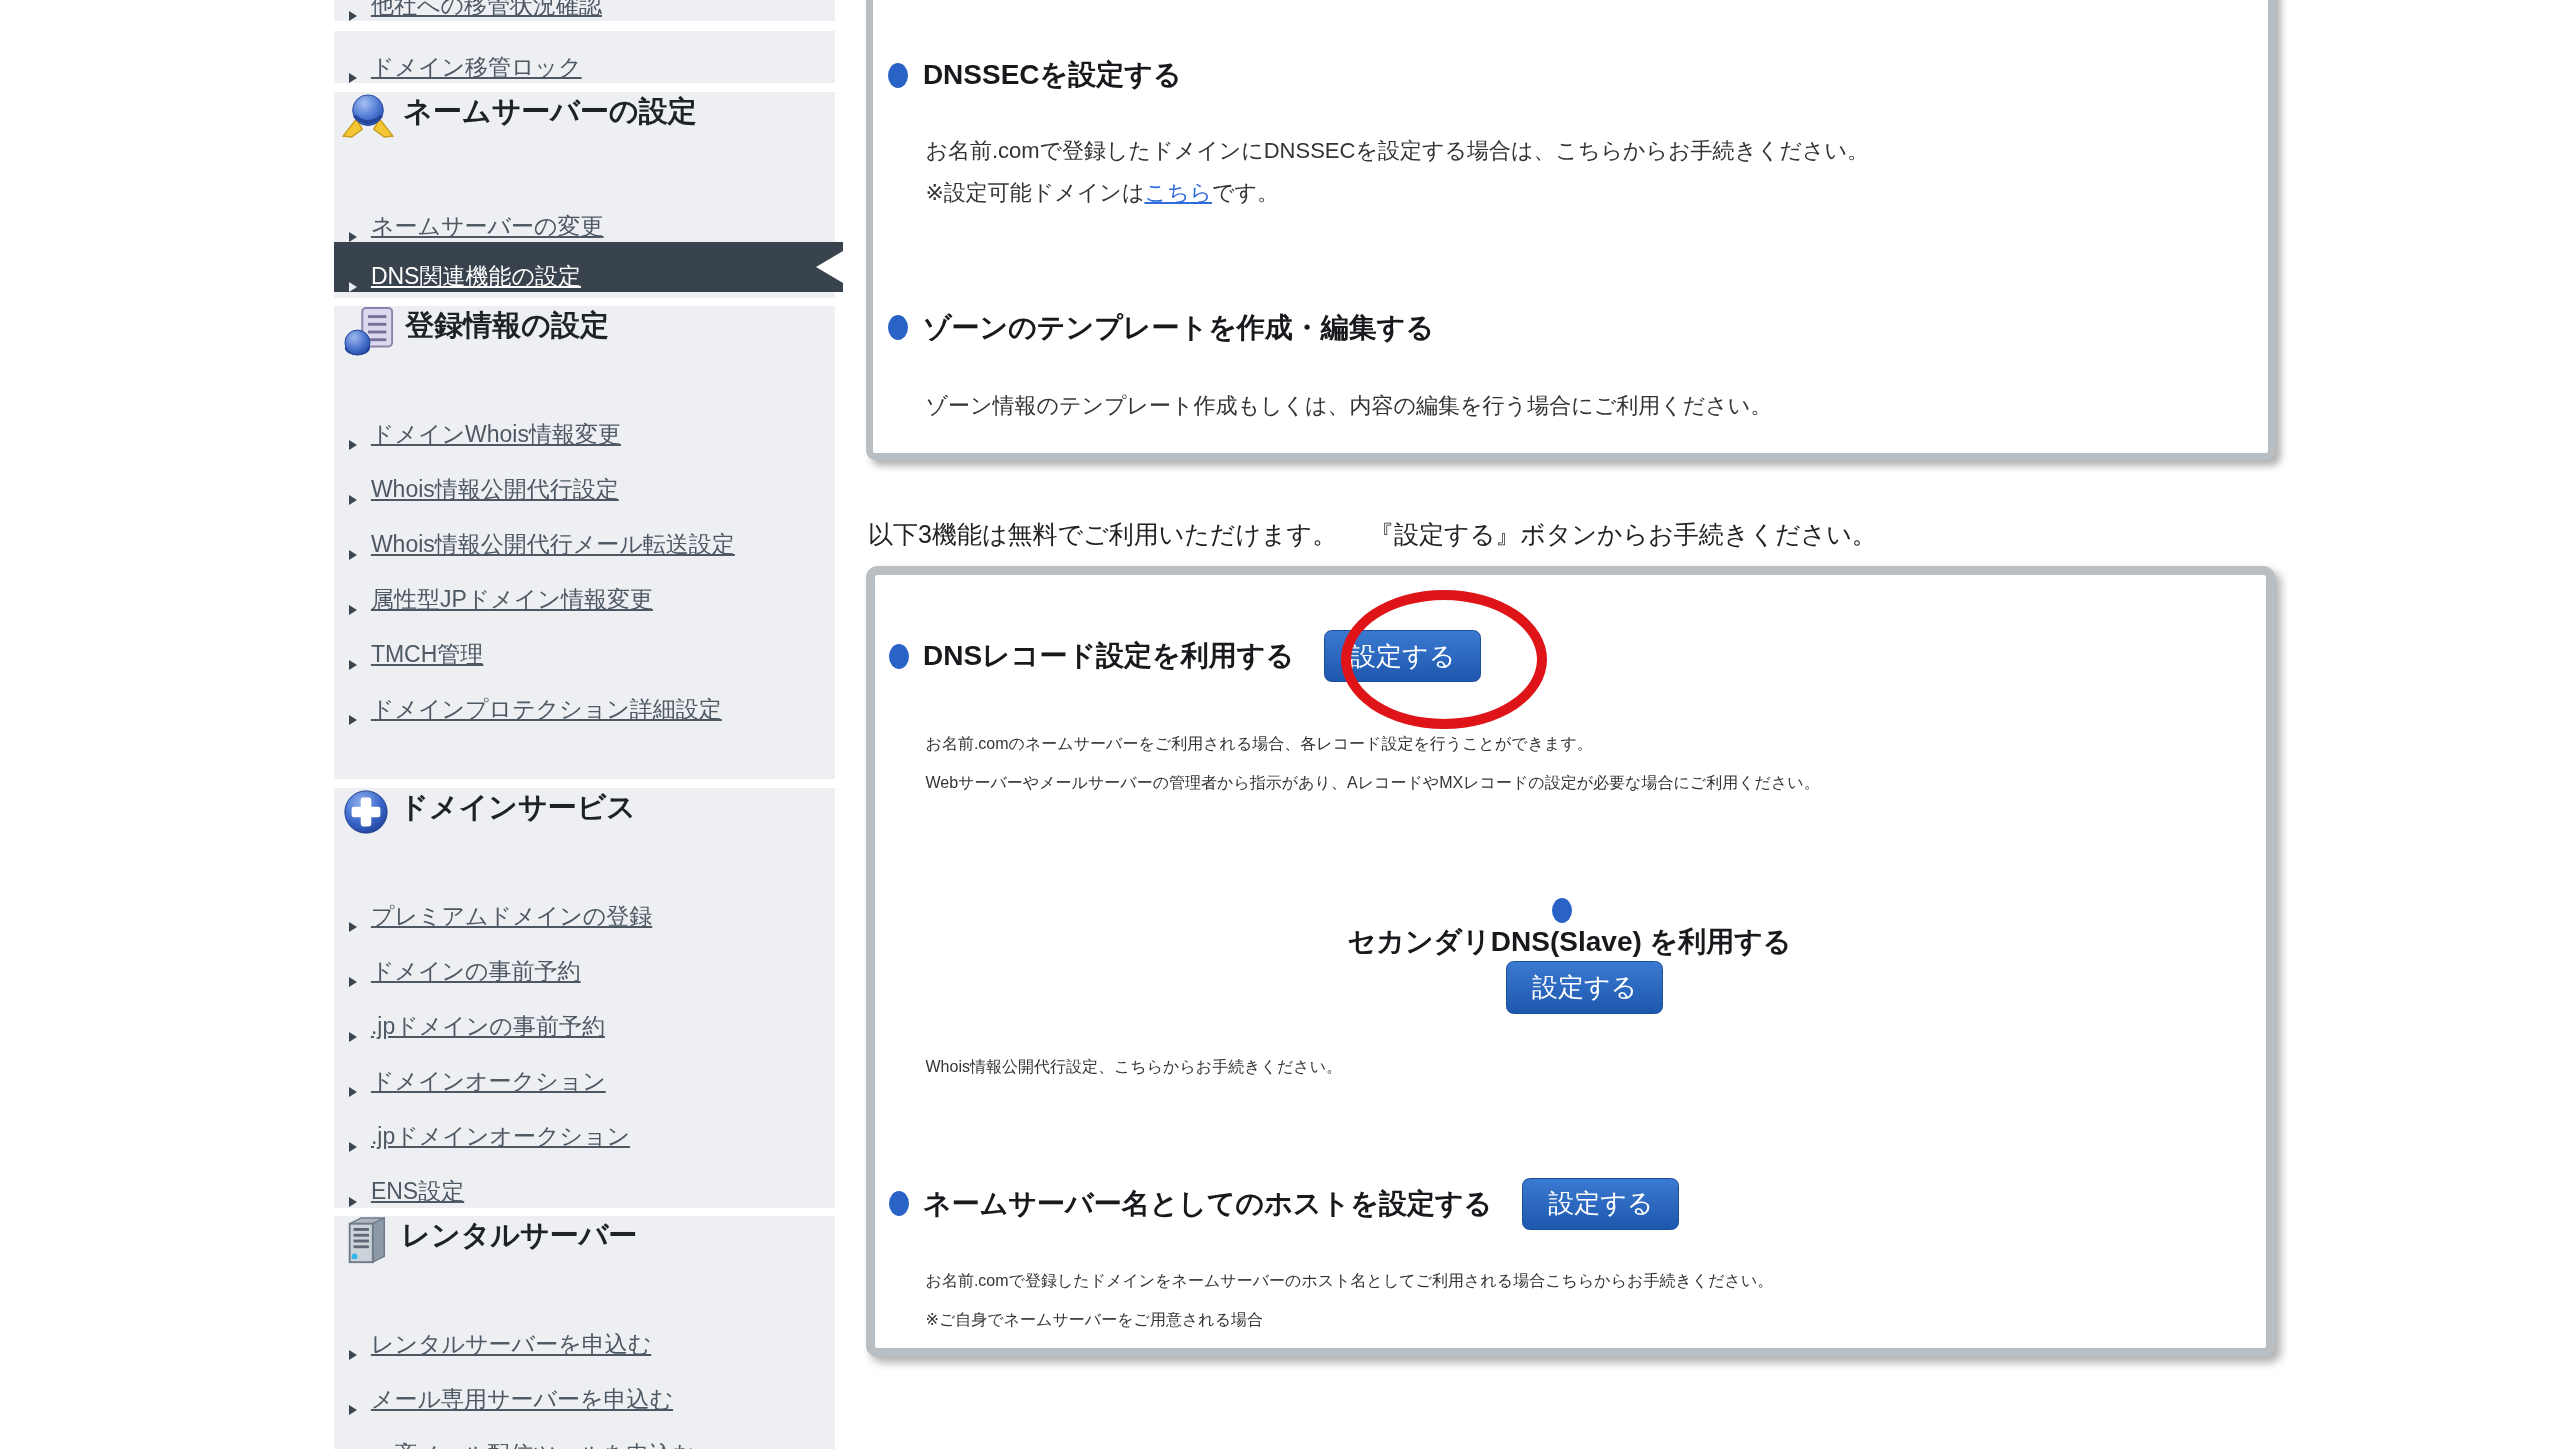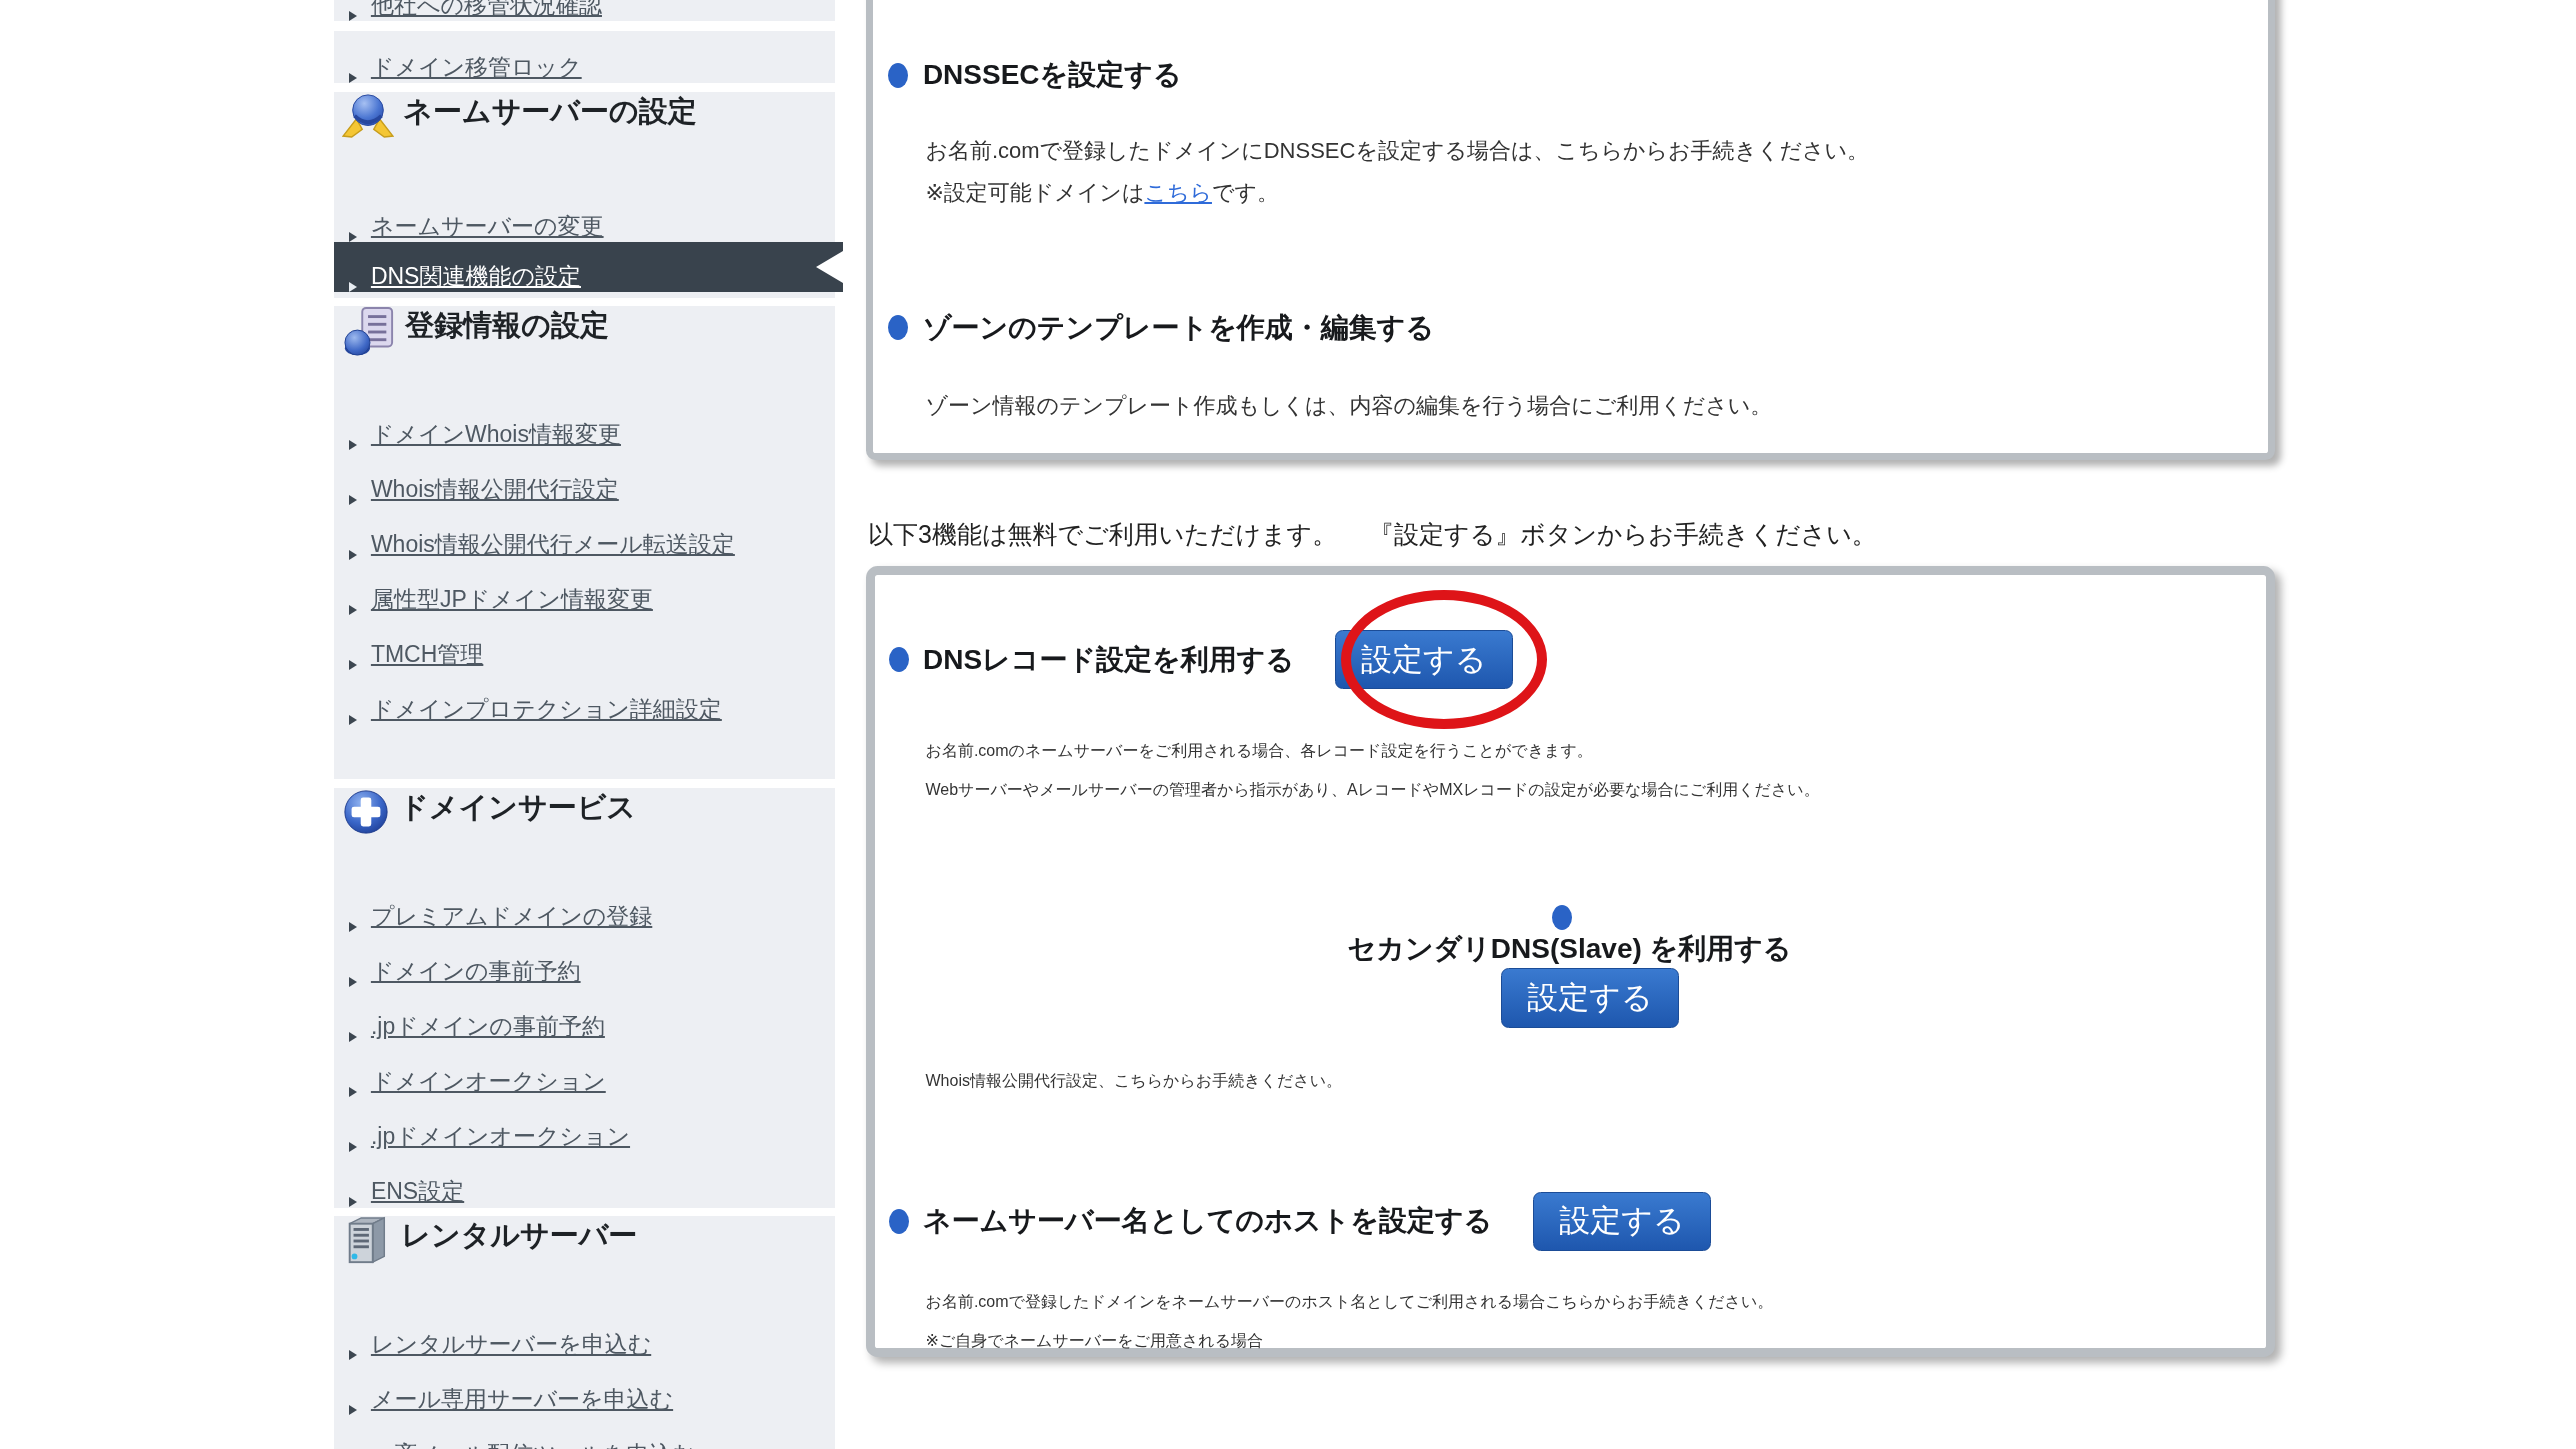--- a/index.html
+++ b/index.html
@@ -38,21 +38,21 @@
   
   .box { position:absolute; box-sizing:border-box; background:#fff; }
   .box1 { left:866px; top:-43px; width:1409px; height:503px; border:7.7px solid #b9bec3;
           border-radius:9.6px; box-shadow:5.8px 5.8px 7.7px rgba(0,0,0,0.3); padding:92px 17.3px 0 15.4px; }
   .box2 { left:866px; top:566px; width:1409px; height:791px; border:9.6px solid #b9bec3;
           border-radius:11.6px; box-shadow:5.8px 5.8px 8.7px rgba(0,0,0,0.3); padding:55px 15.4px 0 13.5px; }
 
   .feat-head { display:flex; align-items:center; }
   .bullet { width:20px; height:25px; border-radius:50%; background:#2a63c6; margin-right:14.5px; flex-shrink:0; }
   .feat-title { font-size:28px; font-weight:bold; color:#17191c; margin:0; white-space:nowrap; }
-  .btn { margin-left:41px; font-size:31px; color:#fff;
+  .btn { margin-left:30px; font-size:26px; color:#fff;
          background:linear-gradient(#3a7ad0 0%, #1e57ae 100%);
          border:1px solid #1b4c97; border-radius:7.7px; padding:7.7px 25px; cursor:pointer;
          font-family:inherit; white-space:nowrap; }
 
   .bp { font-size:22px; color:#333; margin:0 0 0 37px; line-height:40px; }
   .b1-p1 { margin-top:37px; }
   .b1-note { margin-top:1.9px; }
   .b1-h2 { margin-top:96px; }
   .b1-p2 { margin-top:39px; }
   .link { color:#2f6bd9; text-decoration:underline; cursor:pointer; }

